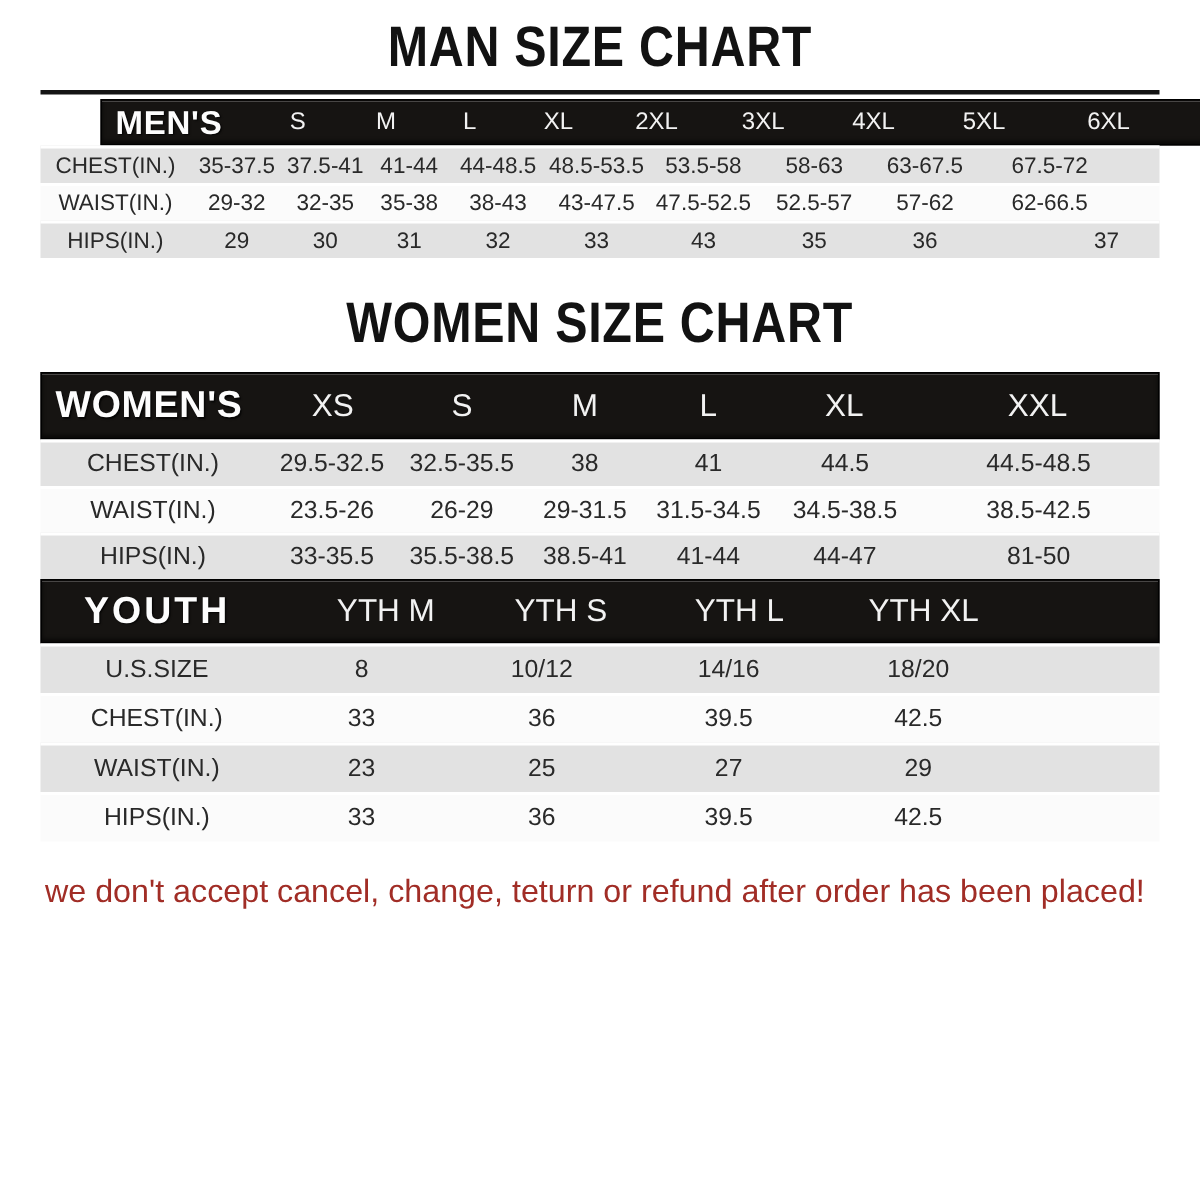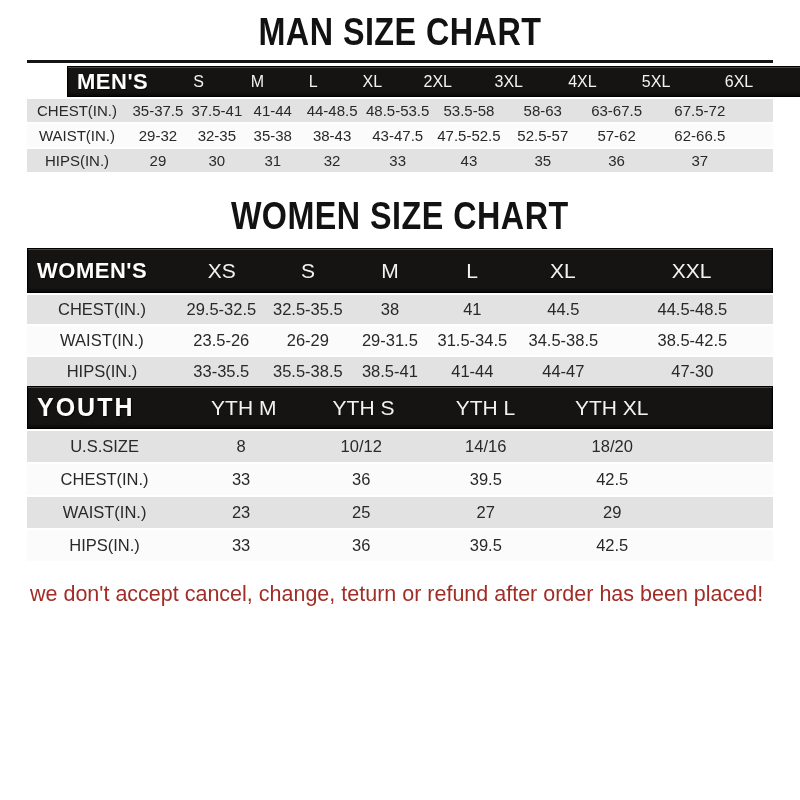--- a/index.html
+++ b/index.html
@@ -37,25 +37,25 @@
   .dr.odd  { background:#e2e2e2; }
   .dr.even { background:#fbfbfb; }
   .dr { border-top:2px solid #ffffff; }
 
   .tbl-men   .trow.hdr { height:31px;margin-left:40px; }
   .tbl-men   .corner   { font-size:22px; letter-spacing:0.5px; }
   .tbl-men   .szh      { font-size:16px; }
   .tbl-men   .dr       { height:25px; font-size:15px; }
 
   .tbl-women .trow.hdr { height:45px; }
-  .tbl-women .corner   { font-size:22px; letter-spacing:0.5px; }
+  .tbl-women .corner   { font-size:25px; letter-spacing:0.5px; }
   .tbl-women .szh      { font-size:21px; }
   .tbl-women .dr       { height:31px; font-size:16.5px; }
 
-  .tbl-youth .trow.hdr { height:43px; }
+  .tbl-youth .trow.hdr { height:43px;padding-left:19px; }
   .tbl-youth .corner   { font-size:25px; letter-spacing:2px; }
   .tbl-youth .szh      { font-size:21px; }
   .tbl-youth .dr       { height:33px; font-size:16.5px; }
 
   
   .footer-note { margin-top:18px; padding-left:30px; color:var(--footer-color,#A12D26);
                  font-size:21.5px; line-height:31px; font-weight:500; }
 
   .bottom-edge { position:absolute; left:0; bottom:0; width:800px; height:5px;
                  background:#e1e5e0; }
@@ -112,21 +112,21 @@
         <div class="trow dr odd">
           <span class="cell rlabel" style="width: 13.4%;">HIPS(IN.)</span>
           <span class="cell val" style="width: 8.3%;">29</span>
           <span class="cell val" style="width: 7.5%;">30</span>
           <span class="cell val" style="width: 7.5%;">31</span>
           <span class="cell val" style="width: 8.4%;">32</span>
           <span class="cell val" style="width: 9.2%;">33</span>
           <span class="cell val" style="width: 9.9%;">43</span>
           <span class="cell val" style="width: 9.9%;">35</span>
           <span class="cell val" style="width: 9.9%;">36</span>
-          <span class="cell val" style="width: 12.4%;">37</span>
+          <span class="cell val" style="width: 12.4%; text-align: right;">37</span>
           <span class="cell val" style="width: 3.6%;"></span>
         </div>
       </div>
   </section>
 
   <section>
     <h2 class="sec-title woman"><span>WOMEN SIZE CHART</span></h2>
     <div class="tbl tbl-women">
         <div class="trow hdr">
           <span class="cell corner" style="width: 20.1%;">WOMEN'S</span>
@@ -155,21 +155,21 @@
           <span class="cell val" style="width: 13%;">34.5-38.5</span>
           <span class="cell val" style="width: 21.6%;">38.5-42.5</span>
         </div>
         <div class="trow dr odd">
           <span class="cell rlabel" style="width: 20.1%;">HIPS(IN.)</span>
           <span class="cell val" style="width: 11.9%;">33-35.5</span>
           <span class="cell val" style="width: 11.3%;">35.5-38.5</span>
           <span class="cell val" style="width: 10.7%;">38.5-41</span>
           <span class="cell val" style="width: 11.4%;">41-44</span>
           <span class="cell val" style="width: 13%;">44-47</span>
-          <span class="cell val" style="width: 21.6%;">47-30</span>
+          <span class="cell val" style="width: 21.6%;">81-50</span>
         </div>
       </div>
   </section>
 
   <section>
     <div class="tbl tbl-youth">
         <div class="trow hdr">
           <span class="cell corner" style="width: 20.8%;">YOUTH</span>
           <span class="cell szh" style="width: 16.4%;">YTH M</span>
           <span class="cell szh" style="width: 15.8%;">YTH S</span>

